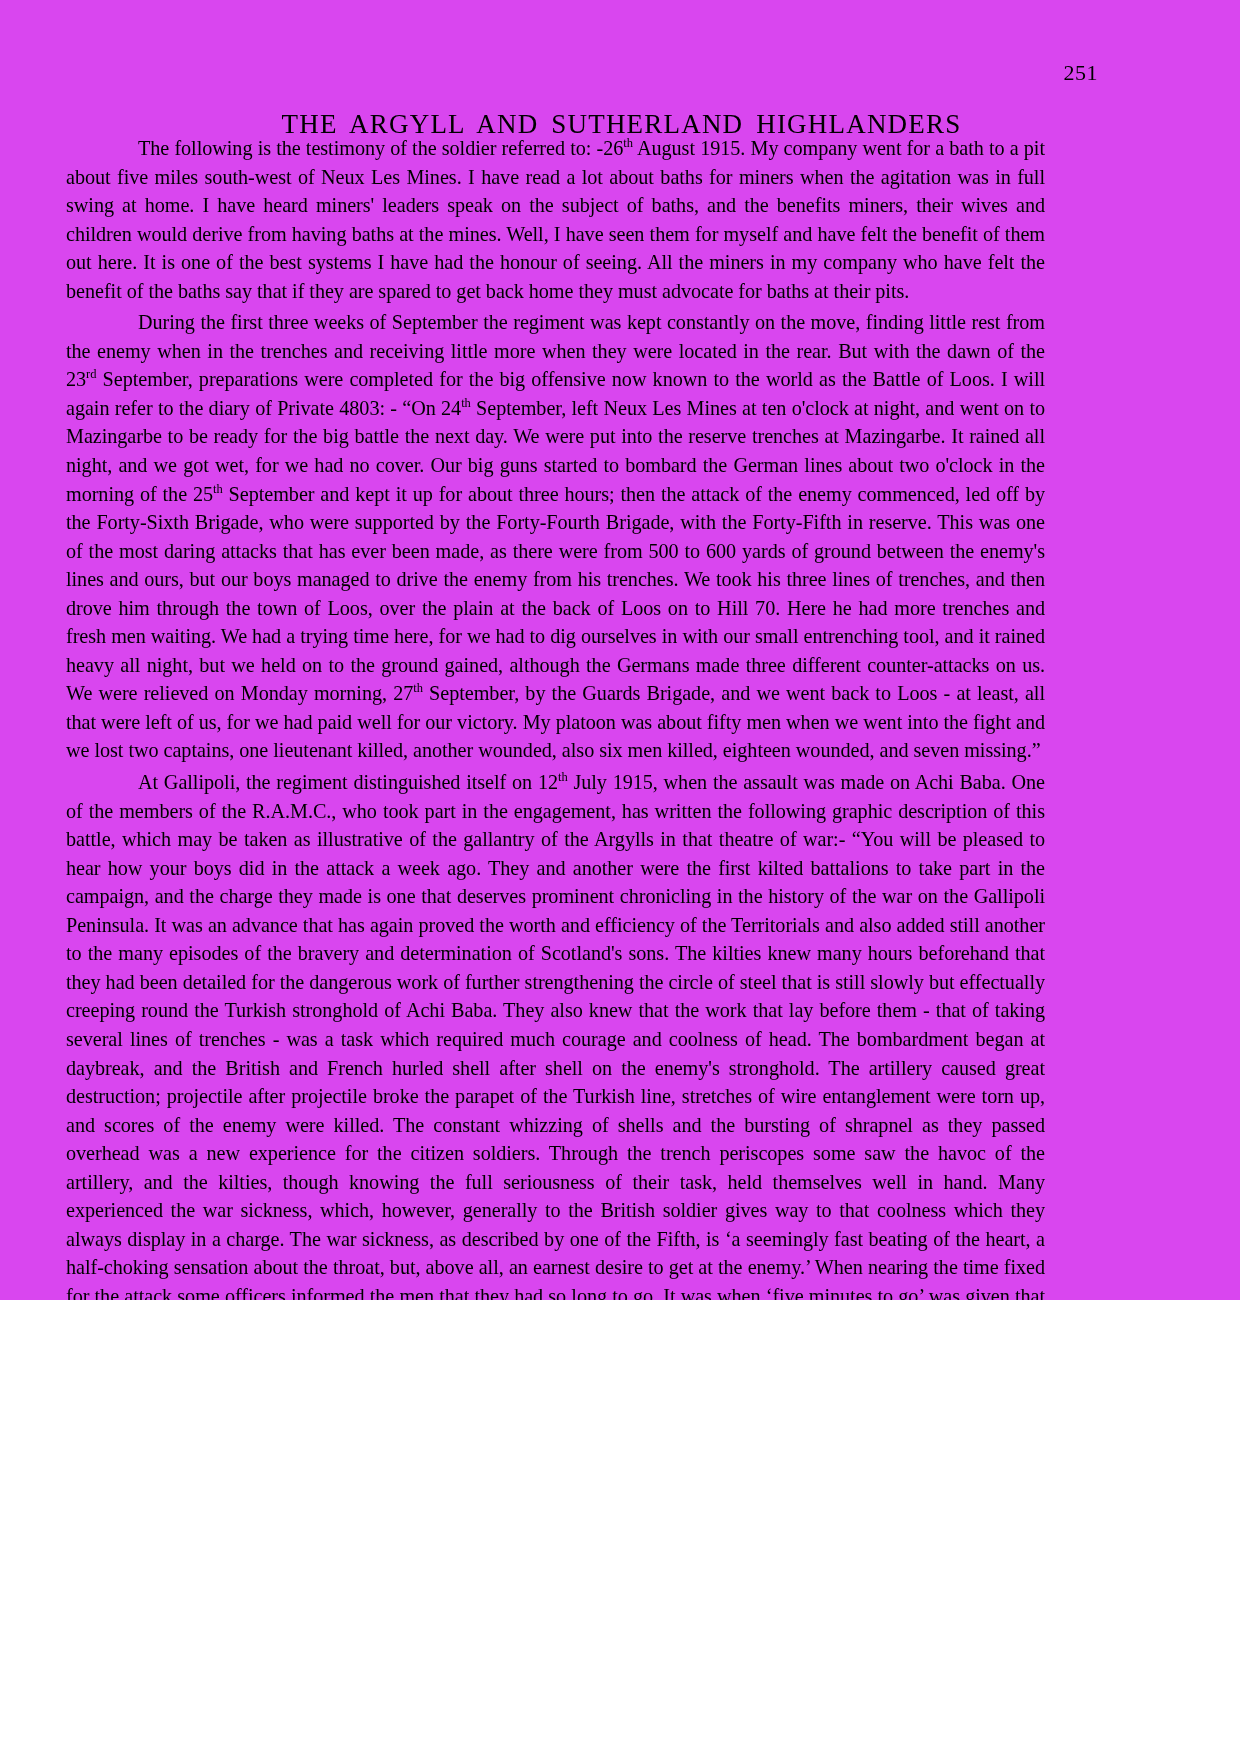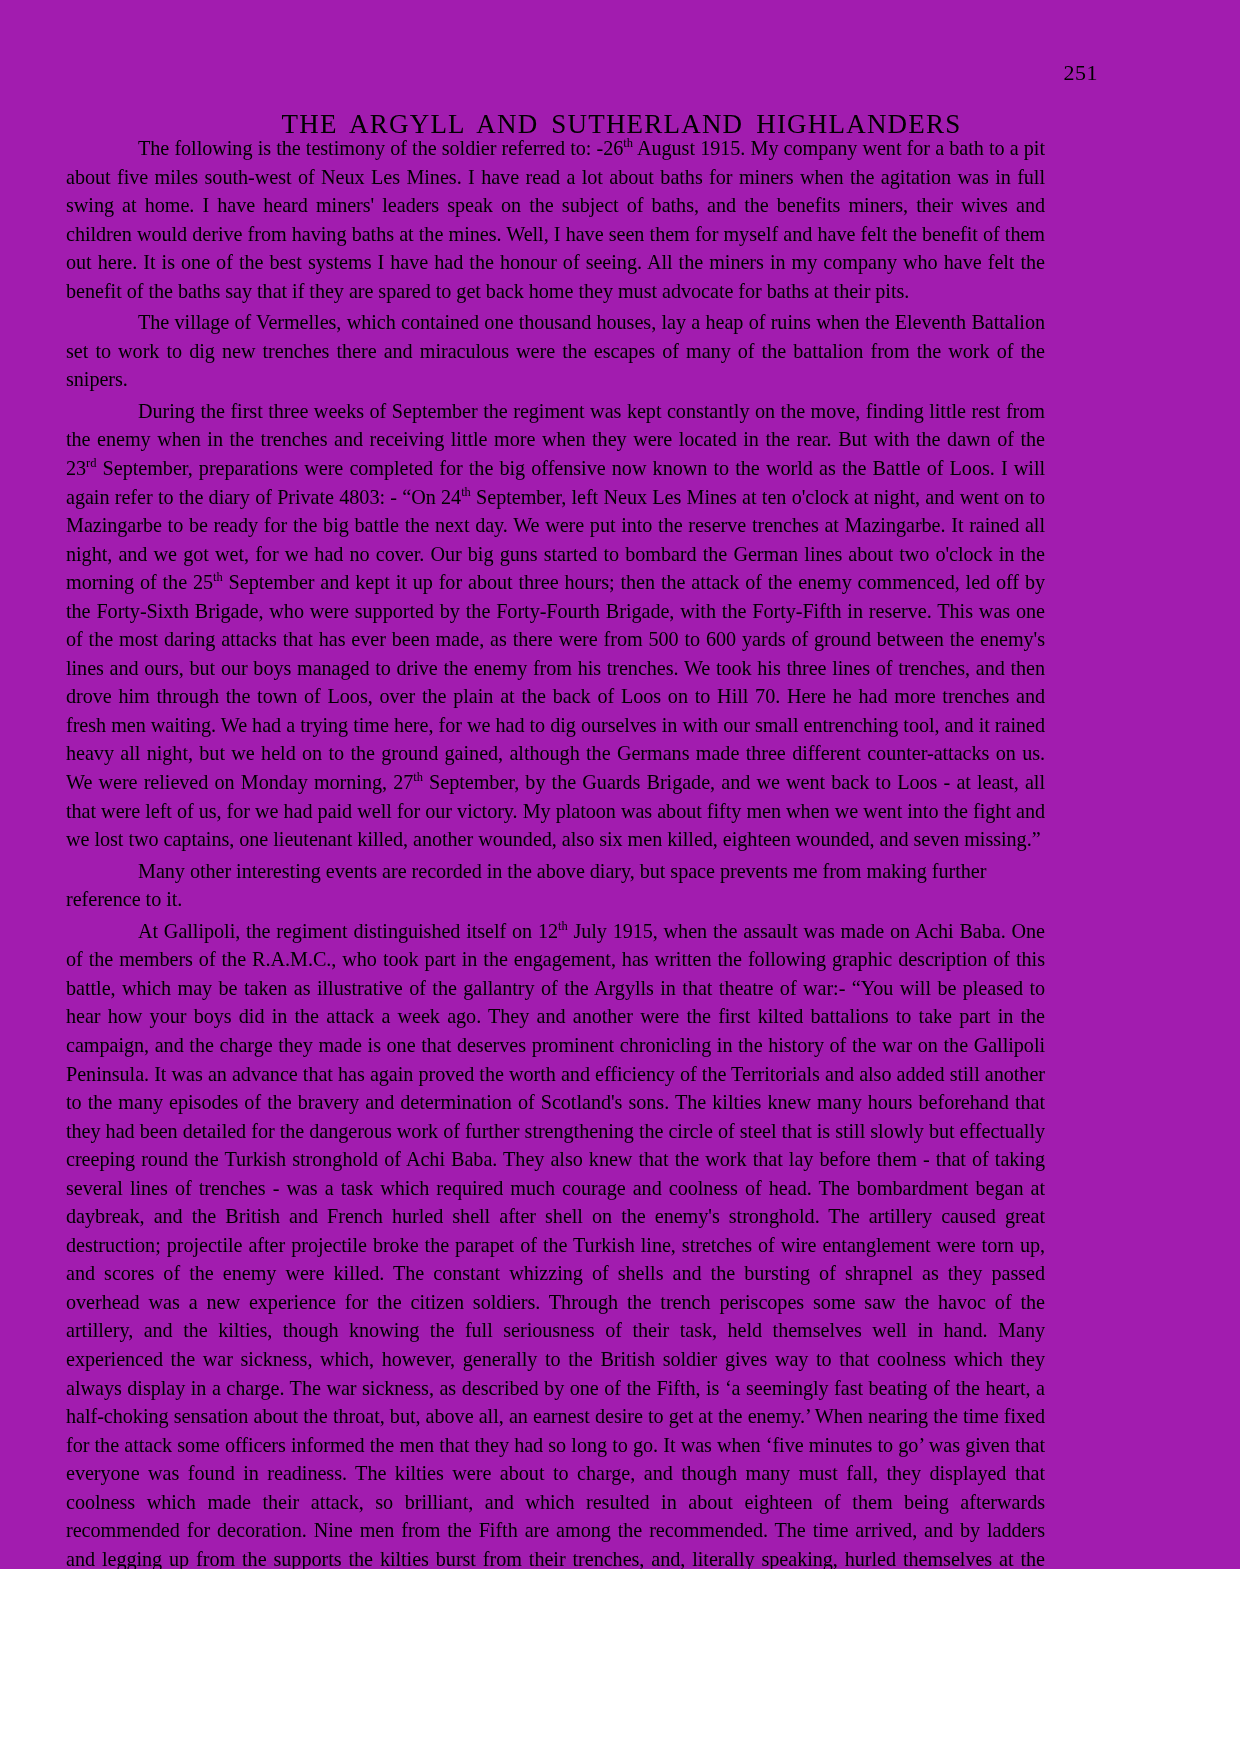--- a/index.html
+++ b/index.html
@@ -4,22 +4,22 @@
 <title>Scanned Book Page</title>
 <style>
   html, body {
     margin: 0;
     padding: 0;
     background: #ffffff;
   }
   .page {
     position: relative;
     width: 1240px;
-    height: 1569px;
-    background: #a21caf;
+    height: 1300px;
+    background: #d946ef;
     box-sizing: border-box;
     padding: 0;
     overflow: hidden;
     font-family: "Liberation Serif", "DejaVu Serif", serif;
     color: #000000;
     -webkit-font-smoothing: none;
   }
 
   
   .folio {
@@ -81,19 +81,17 @@
 
 <div class="page">
 
   <div class="folio">251</div>
 
   <h1 class="page-title">THE ARGYLL AND SUTHERLAND HIGHLANDERS</h1>
 
   <div class="textblock">
 
   <p class="para">The following is the testimony of the soldier referred to: -26<sup>th</sup> August 1915.  My company went for a bath to a pit about five miles south-west of Neux Les Mines.  I have read a lot about baths for miners when the agitation was in full swing at home.  I have heard miners' leaders speak on the subject of baths, and the benefits miners, their wives and children would derive from having baths at the mines.  Well, I have seen them for myself and have felt the benefit of them out here.  It is one of the best systems I have had the honour of seeing.  All the miners in my company who have felt the benefit of the baths say that if they are spared to get back home they must advocate for baths at their pits.</p>
-      <p class="para">The village of Vermelles, which contained one thousand houses, lay a heap of ruins when the Eleventh Battalion set to work to dig new trenches there and miraculous were the escapes of many of the battalion from the work of the snipers.</p>
       <p class="para">During the first three weeks of September the regiment was kept constantly on the move, finding little rest from the enemy when in the trenches and receiving little more when they were located in the rear.  But with the dawn of the 23<sup>rd</sup> September, preparations were completed for the big offensive now known to the world as the Battle of Loos.  I will again refer to the diary of Private 4803: - “On 24<sup>th</sup> September, left Neux Les Mines at ten o'clock at night, and went on to Mazingarbe to be ready for the big battle the next day.  We were put into the reserve trenches at Mazingarbe.  It rained all night, and we got wet, for we had no cover.  Our big guns started to bombard the German lines about two o'clock in the morning of the 25<sup>th</sup> September and kept it up for about three hours; then the attack of the enemy commenced, led off by the Forty-Sixth Brigade, who were supported by the Forty-Fourth Brigade, with the Forty-Fifth in reserve.  This was one of the most daring attacks that has ever been made, as there were from 500 to 600 yards of ground between the enemy's lines and ours, but our boys managed to drive the enemy from his trenches.  We took his three lines of trenches, and then drove him through the town of Loos, over the plain at the back of Loos on to Hill 70.  Here he had more trenches and fresh men waiting.  We had a trying time here, for we had to dig ourselves in with our small entrenching tool, and it rained heavy all night, but we held on to the ground gained, although the Germans made three different counter-attacks on us.  We were relieved on Monday morning, 27<sup>th</sup> September, by the Guards Brigade, and we went back to Loos - at least, all that were left of us, for we had paid well for our victory.  My platoon was about fifty men when we went into the fight and we lost two captains, one lieutenant killed, another wounded, also six men killed, eighteen wounded, and seven missing.”</p>
-      <p class="para short">Many other interesting events are recorded in the above diary, but space prevents me from making further reference to it.</p>
       <p class="para">At Gallipoli, the regiment distinguished itself on 12<sup>th</sup> July 1915, when the assault was made on Achi Baba.  One of the members of the R.A.M.C., who took part in the engagement, has written the following graphic description of this battle, which may be taken as illustrative of the gallantry of the Argylls in that theatre of war:- “You will be pleased to hear how your boys did in the attack a week ago.  They and another were the first kilted battalions to take part in the campaign, and the charge they made is one that deserves prominent chronicling in the history of the war on the Gallipoli Peninsula.  It was an advance that has again proved the worth and efficiency of the Territorials and also added still another to the many episodes of the bravery and determination of Scotland's sons.  The kilties knew many hours beforehand that they had been detailed for the dangerous work of further strengthening the circle of steel that is still slowly but effectually creeping round the Turkish stronghold of Achi Baba.  They also knew that the work that lay before them - that of taking several lines of trenches - was a task which required much courage and coolness of head.  The bombardment began at daybreak, and the British and French hurled shell after shell on the enemy's stronghold.  The artillery caused great destruction; projectile after projectile broke the parapet of the Turkish line, stretches of wire entanglement were torn up, and scores of the enemy were killed.  The constant whizzing of shells and the bursting of shrapnel as they passed overhead was a new experience for the citizen soldiers.  Through the trench periscopes some saw the havoc of the artillery, and the kilties, though knowing the full seriousness of their task, held themselves well in hand.  Many experienced the war sickness, which, however, generally to the British soldier gives way to that coolness which they always display in a charge.  The war sickness, as described by one of the Fifth, is ‘a seemingly fast beating of the heart, a half-choking sensation about the throat, but, above all, an earnest desire to get at the enemy.’  When nearing the time fixed for the attack some officers informed the men that they had so long to go.  It was when ‘five minutes to go’ was given that everyone was found in readiness.  The kilties were about to charge, and though many must fall, they displayed that coolness which made their attack, so brilliant, and which resulted in about eighteen of them being afterwards recommended for decoration.  Nine men from the Fifth are among the recommended.  The time arrived, and by ladders and legging up from the supports the kilties burst from their trenches, and, literally speaking, hurled themselves at the Turks.  Amidst a terrific fusillade of rifle and machine-gun fire they went forward.  Out in the open the lads were extended, and the sound of the bagpipes undoubtedly stirred them on, a piper belonging to each of the two respective battalions having mounted the parapets of their own trenches and there, in full danger, they played their comrades on to victory.  The first trench was taken, and the kilties thrusted with the bayonet.  Enemy after enemy was disabled, and though the Scottish ranks were depleted they pushed on trench after trench.  Success was theirs, and there was no stemming that awful tide.  The Turks fought well yet could not stop the onrush.  They felt the power of the attack,</p>
     </div>
 
 </div>
 
 </body></html>

